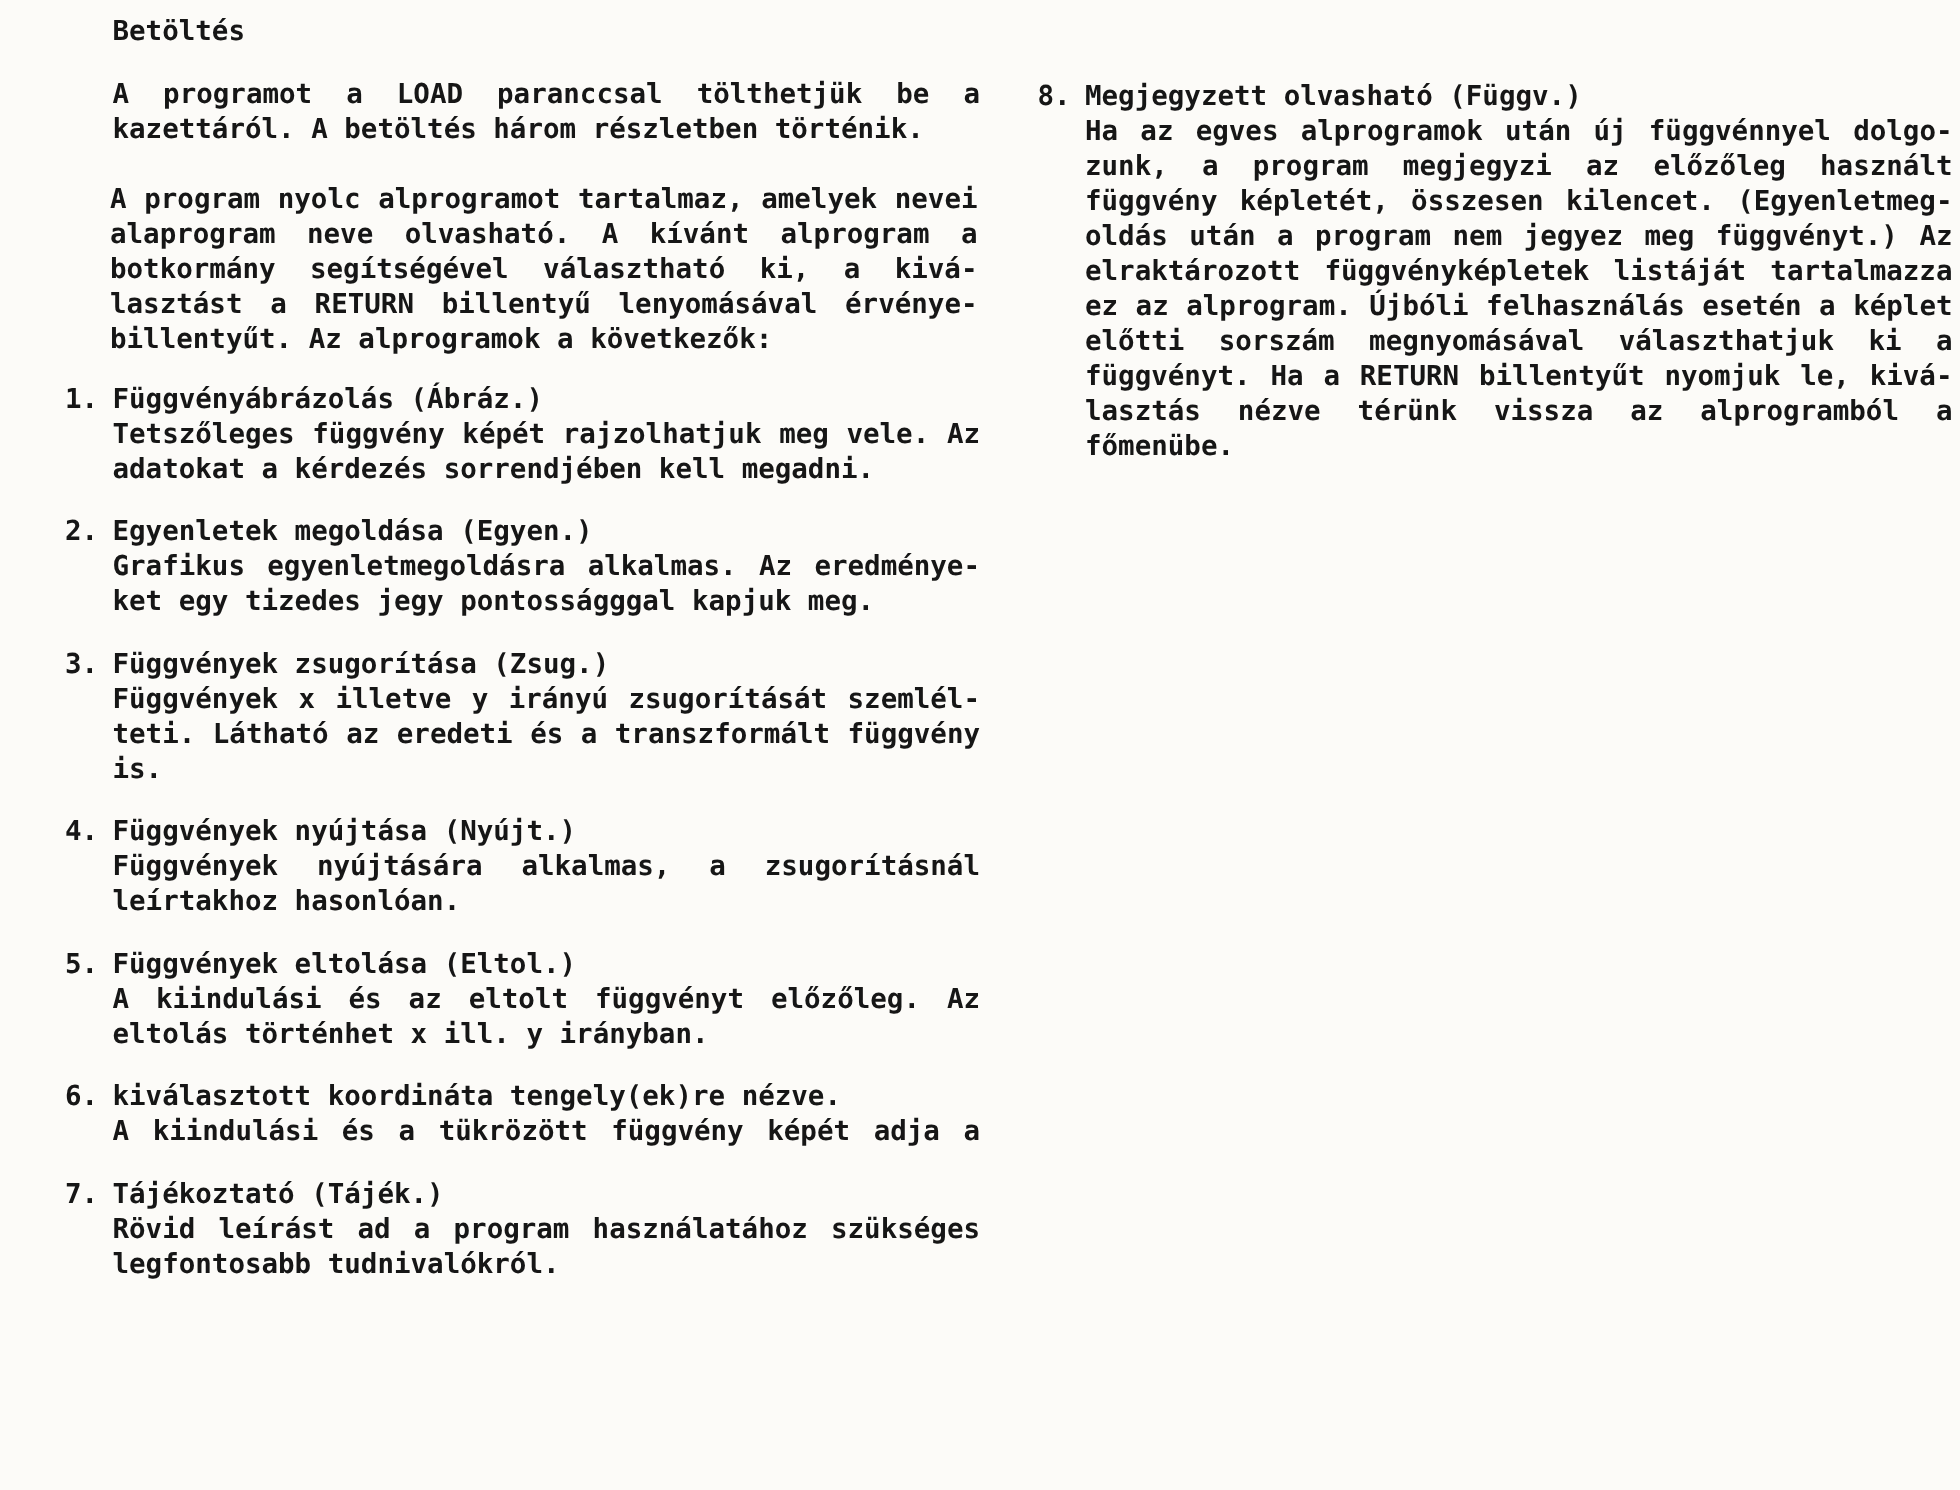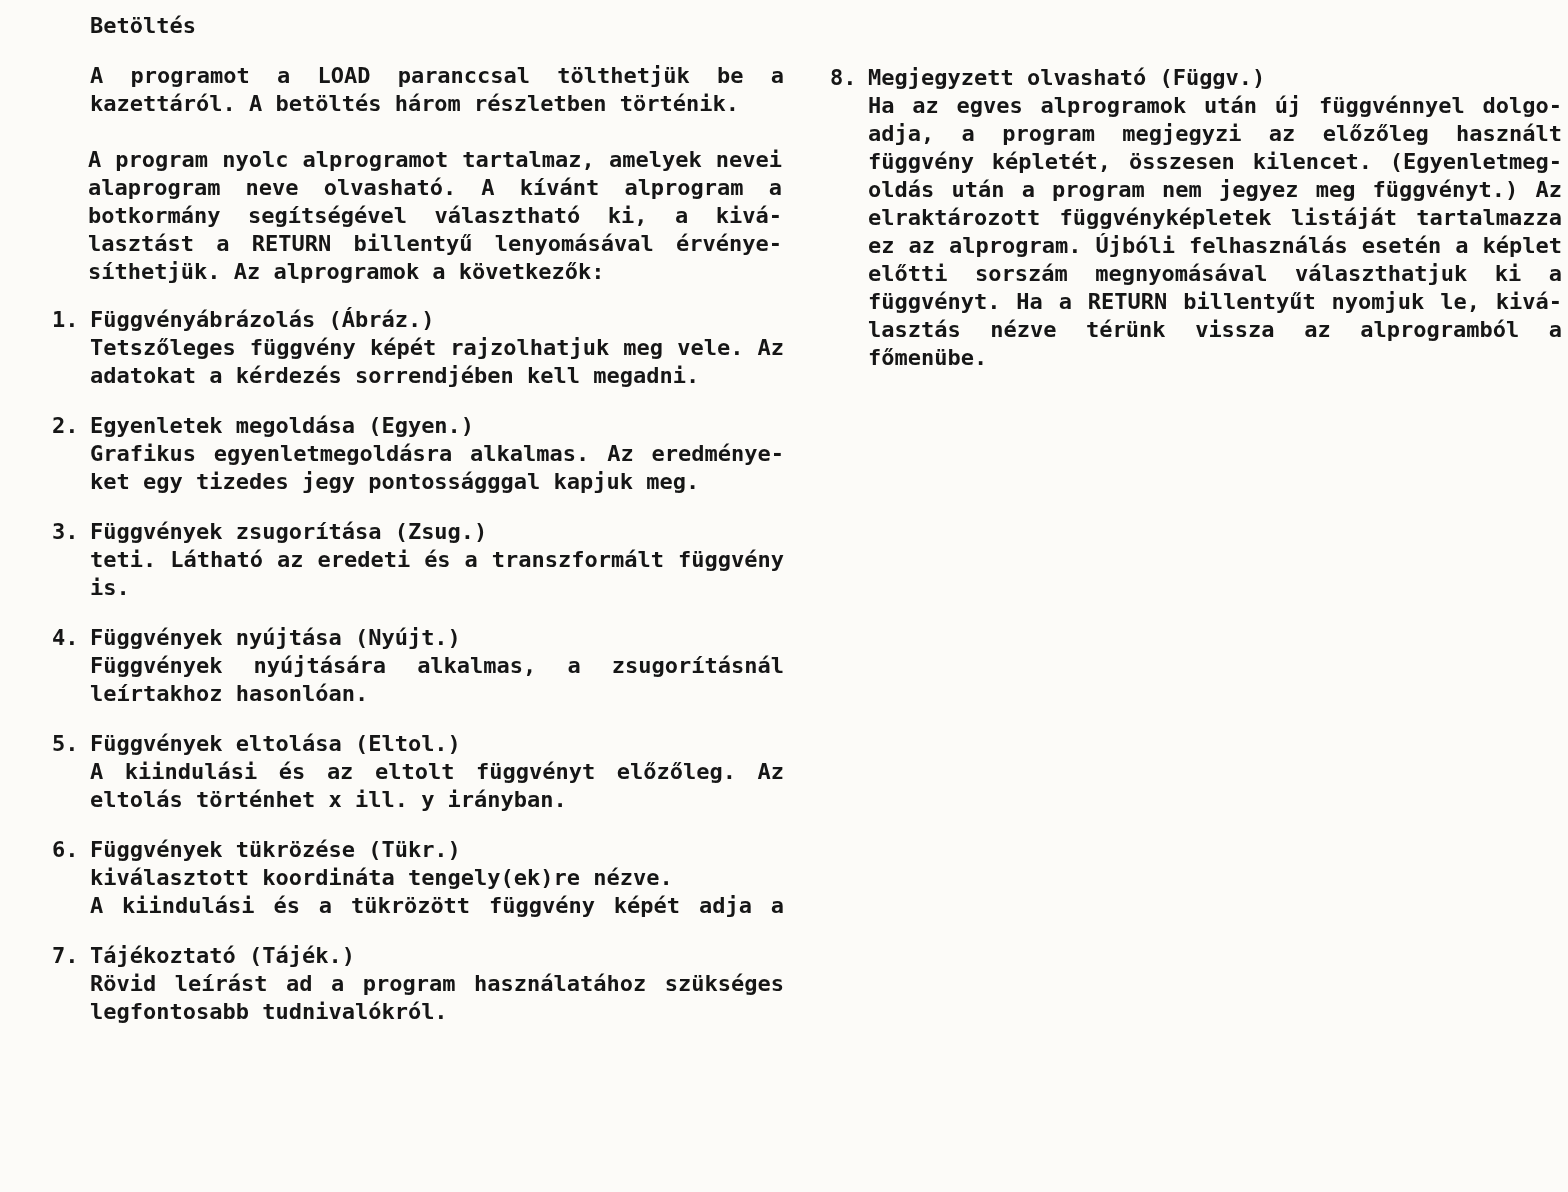--- a/index.html
+++ b/index.html
@@ -43,21 +43,21 @@
         <div class="l">A programot a LOAD paranccsal tölthetjük be a</div>
         <div class="l nj">kazettáról. A betöltés három részletben történik.</div>
       </div>
 
 
     <div class="para p2">
         <div class="l">A program nyolc alprogramot tartalmaz, amelyek nevei</div>
         <div class="l">alaprogram neve olvasható. A kívánt alprogram a</div>
         <div class="l">botkormány segítségével választható ki, a kivá-</div>
         <div class="l">lasztást a RETURN billentyű lenyomásával érvénye-</div>
-        <div class="l nj">síthetjük. Az alprogramok a következők:</div>
+        <div class="l nj">billentyűt. Az alprogramok a következők:</div>
       </div>
 
     <div class="item">
       <div class="num">1.</div>
       <div class="item-body">
         <div class="l nj">Függvényábrázolás (Ábráz.)</div>
       <div class="l">Tetszőleges függvény képét rajzolhatjuk meg vele. Az</div>
           <div class="l nj">adatokat a kérdezés sorrendjében kell megadni.</div>
         </div>
     </div>
@@ -68,20 +68,21 @@
         <div class="l nj">Egyenletek megoldása (Egyen.)</div>
       <div class="l">Grafikus egyenletmegoldásra alkalmas. Az eredménye-</div>
           <div class="l nj">ket egy tizedes jegy pontosságggal kapjuk meg.</div>
         </div>
     </div>
 
     <div class="item">
       <div class="num">3.</div>
       <div class="item-body">
         <div class="l nj">Függvények zsugorítása (Zsug.)</div>
+      <div class="l">Függvények x illetve y irányú zsugorítását szemlél-</div>
           <div class="l">teti. Látható az eredeti és a transzformált függvény</div>
           <div class="l nj">is.</div>
         </div>
     </div>
 
     <div class="item">
       <div class="num">4.</div>
       <div class="item-body">
         <div class="l nj">Függvények nyújtása (Nyújt.)</div>
       <div class="l">Függvények nyújtására alkalmas, a zsugorításnál</div>
@@ -94,21 +95,20 @@
       <div class="item-body">
         <div class="l nj">Függvények eltolása (Eltol.)</div>
       <div class="l">A kiindulási és az eltolt függvényt előzőleg. Az</div>
           <div class="l nj">eltolás történhet x ill. y irányban.</div>
         </div>
     </div>
 
     <div class="item">
       <div class="num">6.</div>
       <div class="item-body">
-        <div class="l nj">Függvények tükrözése (Tükr.)</div>
       <div class="l nj">kiválasztott koordináta tengely(ek)re nézve.</div>
           <div class="l">A kiindulási és a tükrözött függvény képét adja a</div>
         </div>
     </div>
 
     <div class="item">
       <div class="num">7.</div>
       <div class="item-body">
         <div class="l nj">Tájékoztató (Tájék.)</div>
       <div class="l">Rövid leírást ad a program használatához szükséges</div>
@@ -118,21 +118,21 @@
 
   </div>
 
   <div class="col-right">
 
     <div class="item">
       <div class="num">8.</div>
       <div class="item-body">
         <div class="l nj">Megjegyzett olvasható (Függv.)</div>
       <div class="l">Ha az egves alprogramok után új függvénnyel dolgo-</div>
-          <div class="l">adja, a program megjegyzi az előzőleg használt</div>
+          <div class="l">zunk, a program megjegyzi az előzőleg használt</div>
           <div class="l">függvény képletét, összesen kilencet. (Egyenletmeg-</div>
           <div class="l">oldás után a program nem jegyez meg függvényt.) Az</div>
           <div class="l">elraktározott függvényképletek listáját tartalmazza</div>
           <div class="l">ez az alprogram. Újbóli felhasználás esetén a képlet</div>
           <div class="l">előtti sorszám megnyomásával választhatjuk ki a</div>
           <div class="l">függvényt. Ha a RETURN billentyűt nyomjuk le, kivá-</div>
           <div class="l">lasztás nézve térünk vissza az alprogramból a</div>
           <div class="l nj">főmenübe.</div>
         </div>
     </div>

